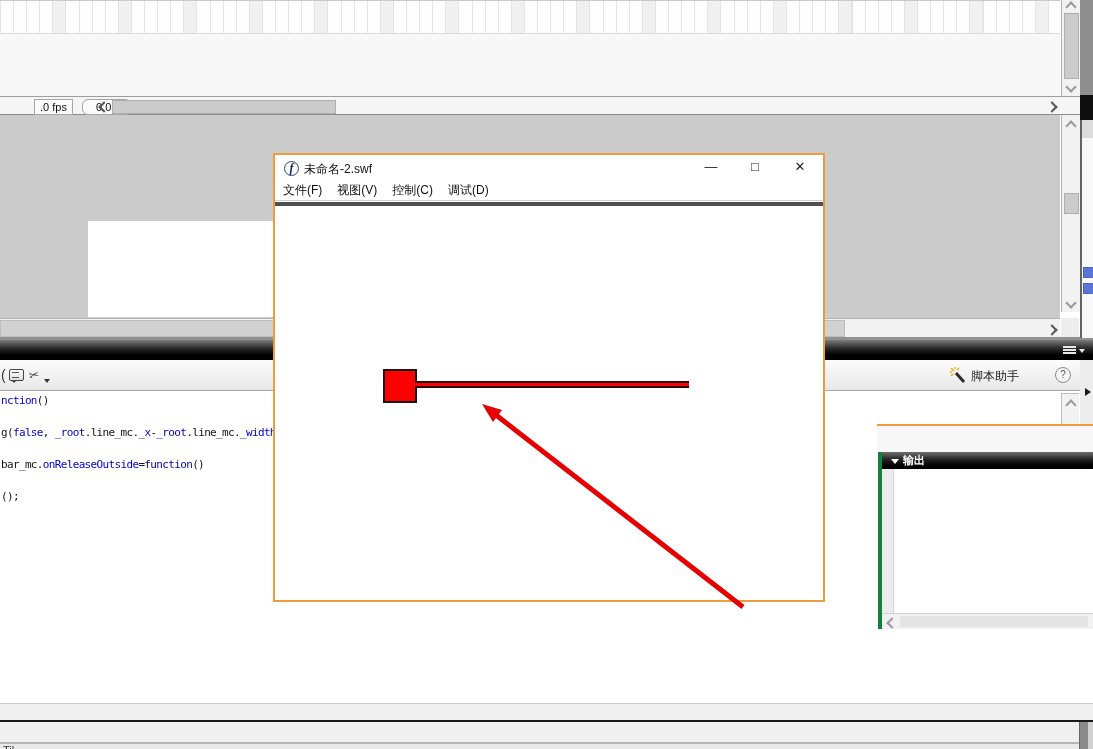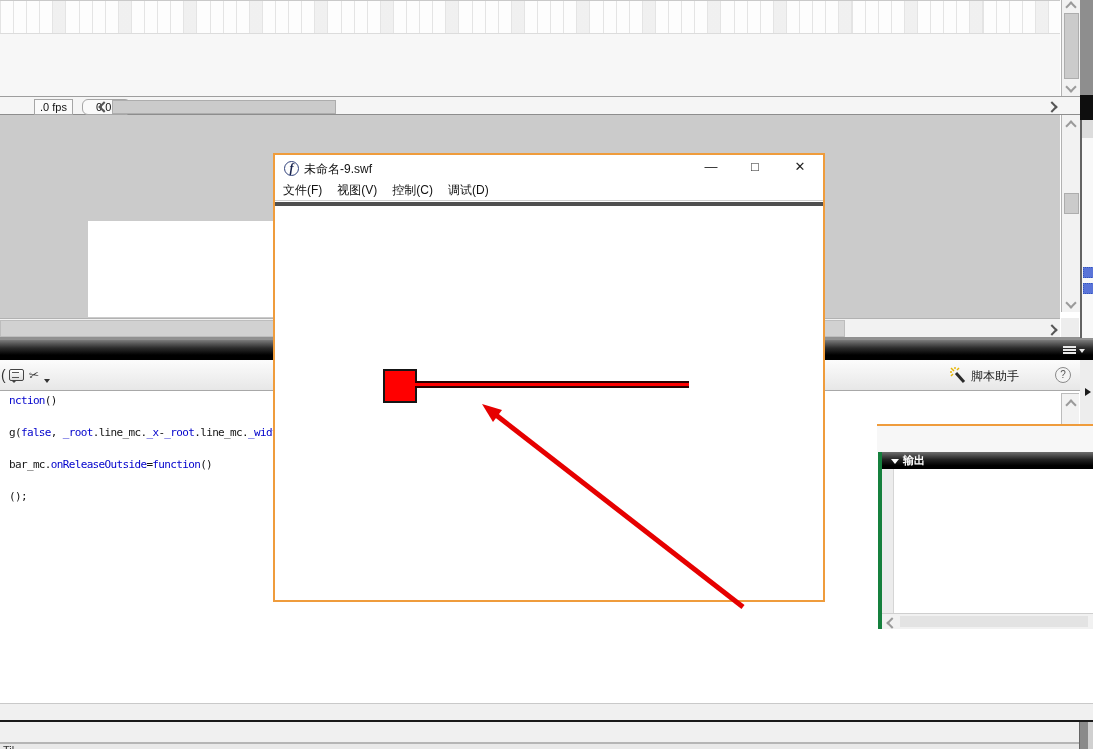--- a/index.html
+++ b/index.html
@@ -71,21 +71,21 @@
   #debug-caret{position:absolute;left:44px;top:19px;width:0;height:0;
       border-left:3px solid transparent;border-right:3px solid transparent;border-top:4px solid #333;}
   #wand-icon{position:absolute;left:950px;top:7px;width:17px;height:17px;}
   #script-assist-label{position:absolute;left:971px;top:8px;font-size:12px;color:#1a1a1a;}
   #help-icon{position:absolute;left:1055px;top:7px;width:14px;height:14px;border:1.5px solid #8a8a8a;
       border-radius:50%;font-size:10px;color:#555;text-align:center;line-height:14px;background:#f4f4f4;}
 
   
   #script-area{left:0;top:391px;width:1093px;height:358px;background:#fff;}
   #code-block{position:absolute;left:1px;top:3px;font-family:"DejaVu Sans Mono",monospace;
-      font-size:11px;letter-spacing:-0.65px;white-space:pre;padding-left:8px;}
+      font-size:11px;letter-spacing:-0.65px;white-space:pre;}
   .code-line{height:32px;line-height:13px;}
   #script-vscroll{left:1061px;top:393px;width:18px;height:59px;border:1px solid #bcbcbc;border-right:none;box-sizing:border-box;}
 
   
   #rs-mid{left:1080px;top:120px;width:13px;height:218px;background:#f8f8f8;border-left:2px solid #636363;box-sizing:border-box;}
   #rs-cap{left:1082px;top:120px;width:11px;height:18px;background:#dcdcdc;}
   .mini-blue-icon{position:absolute;width:9px;height:9px;background:#5a74d8;border:1px dotted #3355bb;left:1083px;}
   #rs-low{left:1080px;top:360px;width:13px;height:64px;background:#ededed;}
   #rs-arrow{left:1085px;top:388px;width:0;height:0;border-top:4px solid transparent;
       border-bottom:4px solid transparent;border-left:6px solid #1a1a1a;}
@@ -226,21 +226,21 @@
     <div id="output-leftstrip"></div>
     <div id="output-hscroll">
       <span class="chev left light" style="position:absolute;left:6px;top:5px;"></span>
       <span id="output-hthumb"></span>
     </div>
   </div>
 
   <div class="abs" id="player" style="border-color: rgb(239, 156, 60);">
     <div id="pl-titlebar">
       <span id="pl-icon">f</span>
-      <span id="pl-title">未命名-9.swf</span>
+      <span id="pl-title">未命名-2.swf</span>
       <span class="pl-ctl" id="pl-min">—</span>
       <span class="pl-ctl" id="pl-max">□</span>
       <span class="pl-ctl" id="pl-close">✕</span>
     </div>
     <div id="pl-menubar">
         <span>文件(F)</span>
         <span>视图(V)</span>
         <span>控制(C)</span>
         <span>调试(D)</span>
       </div>

